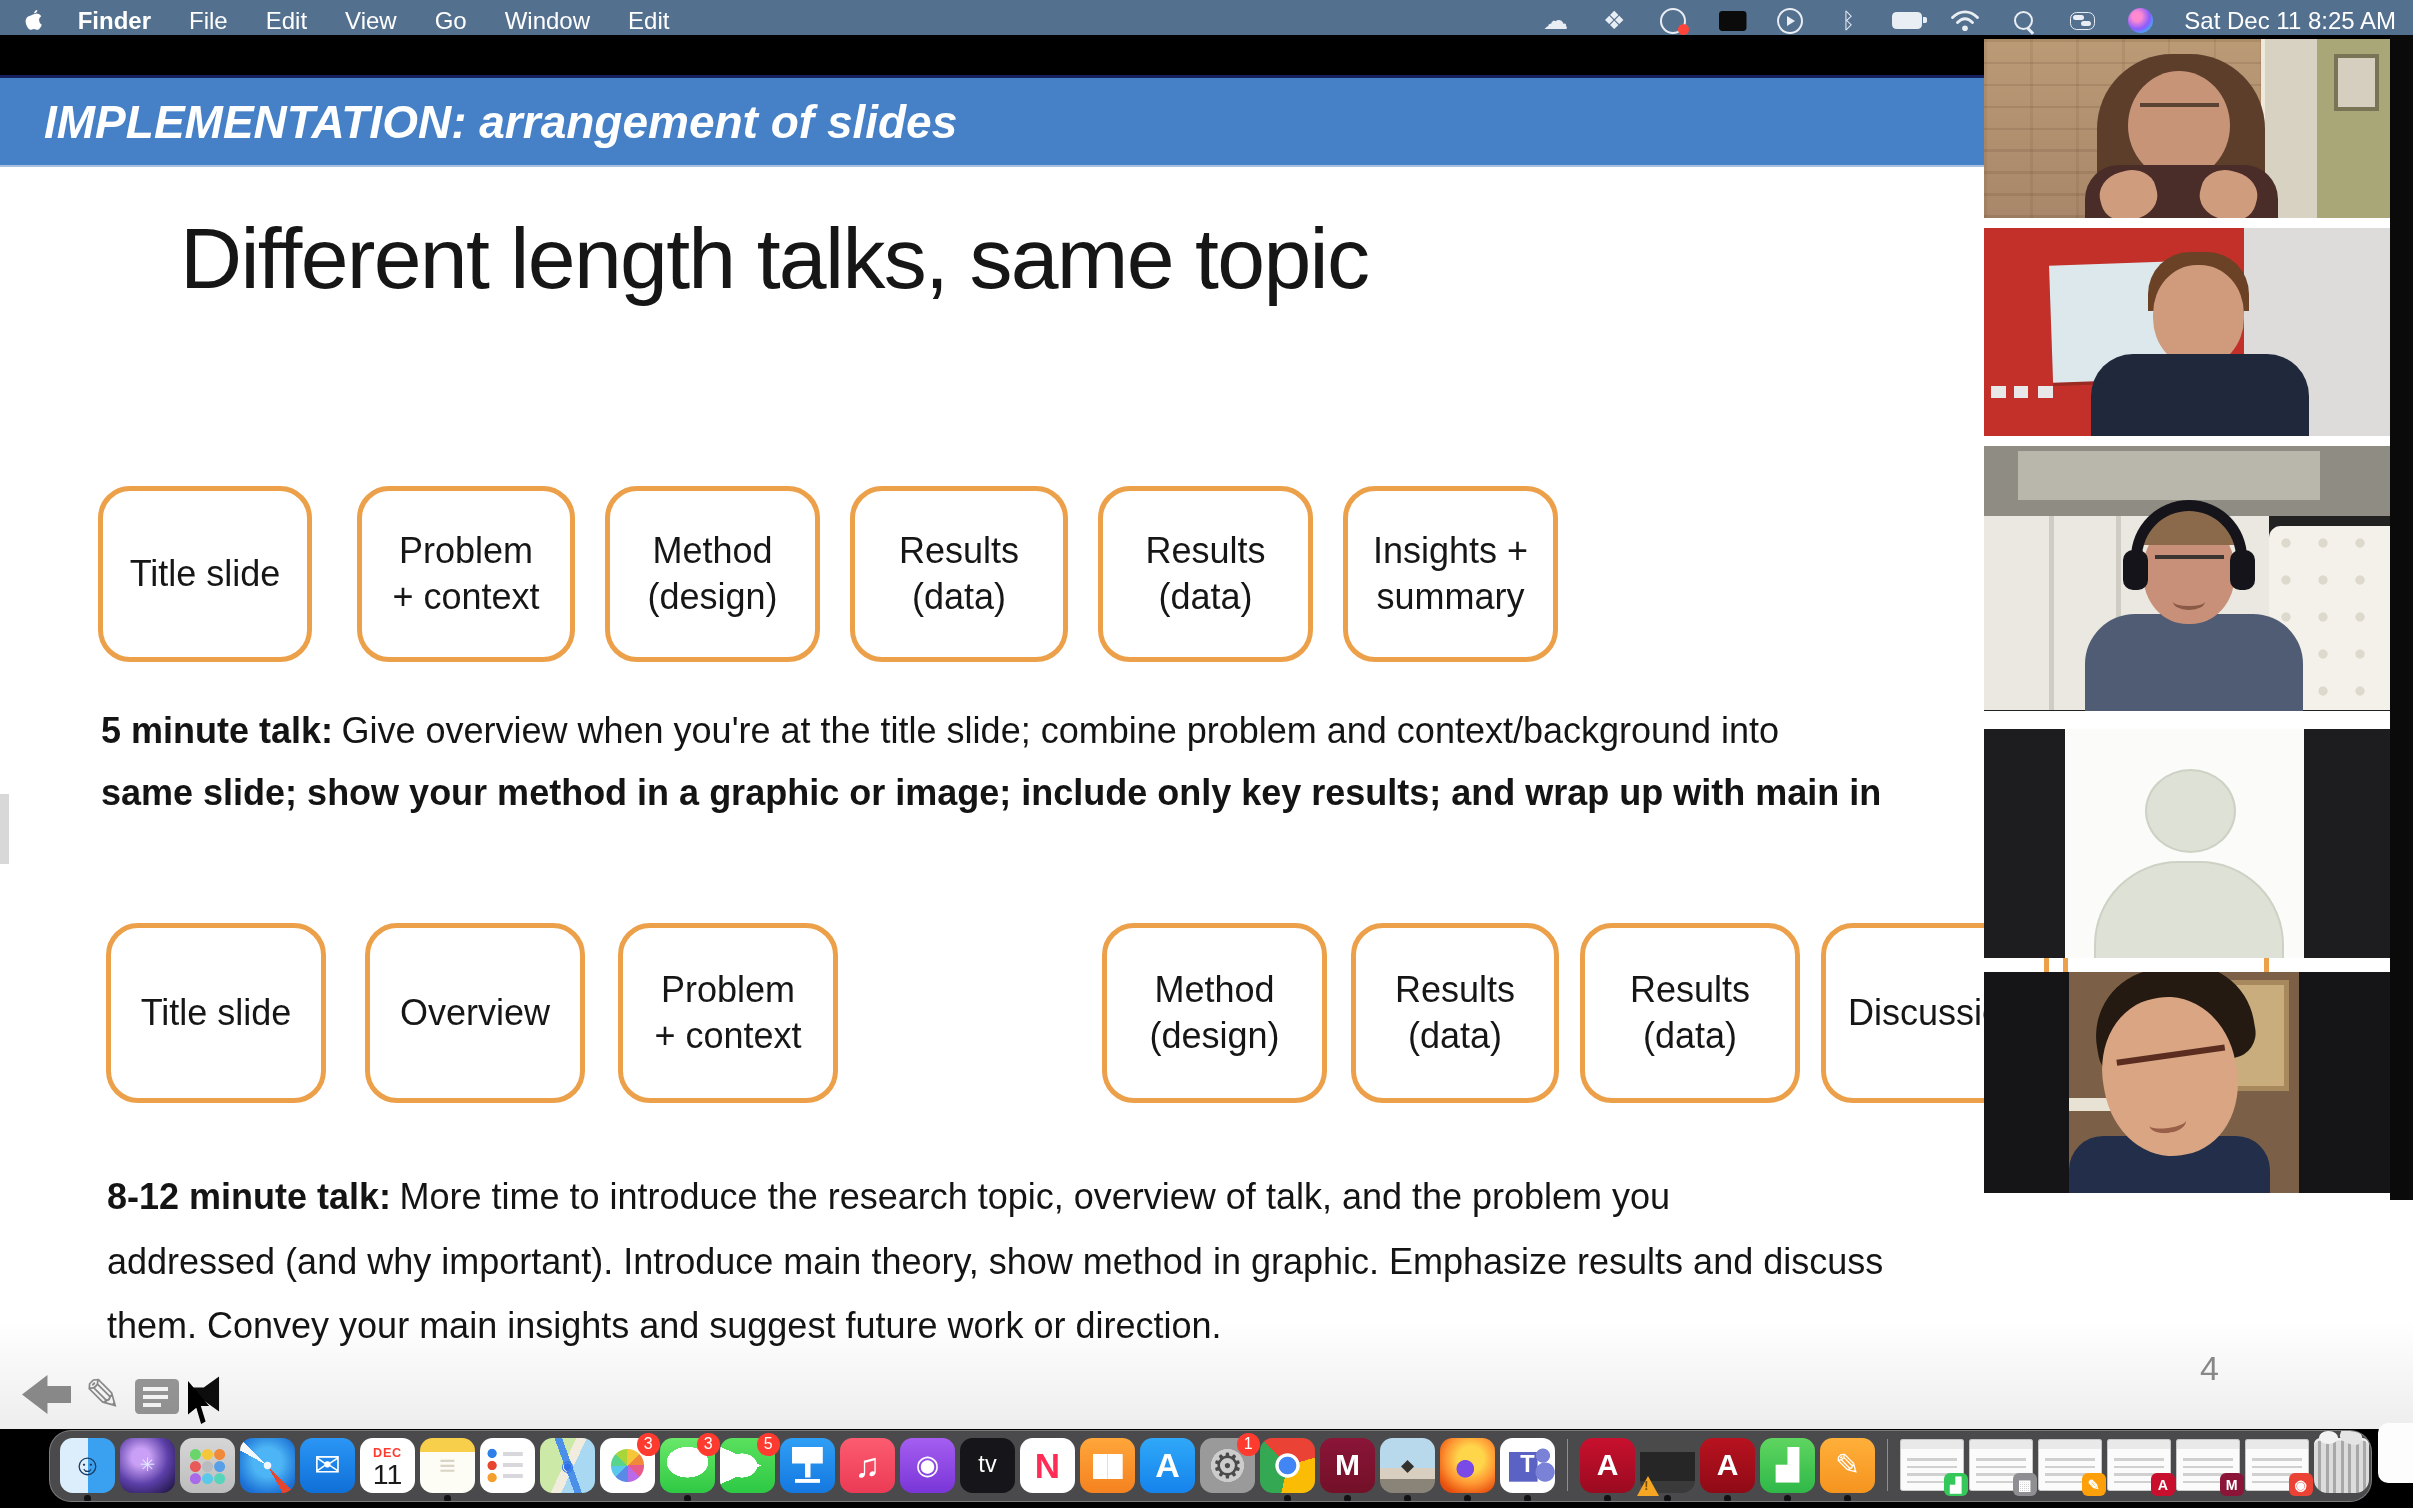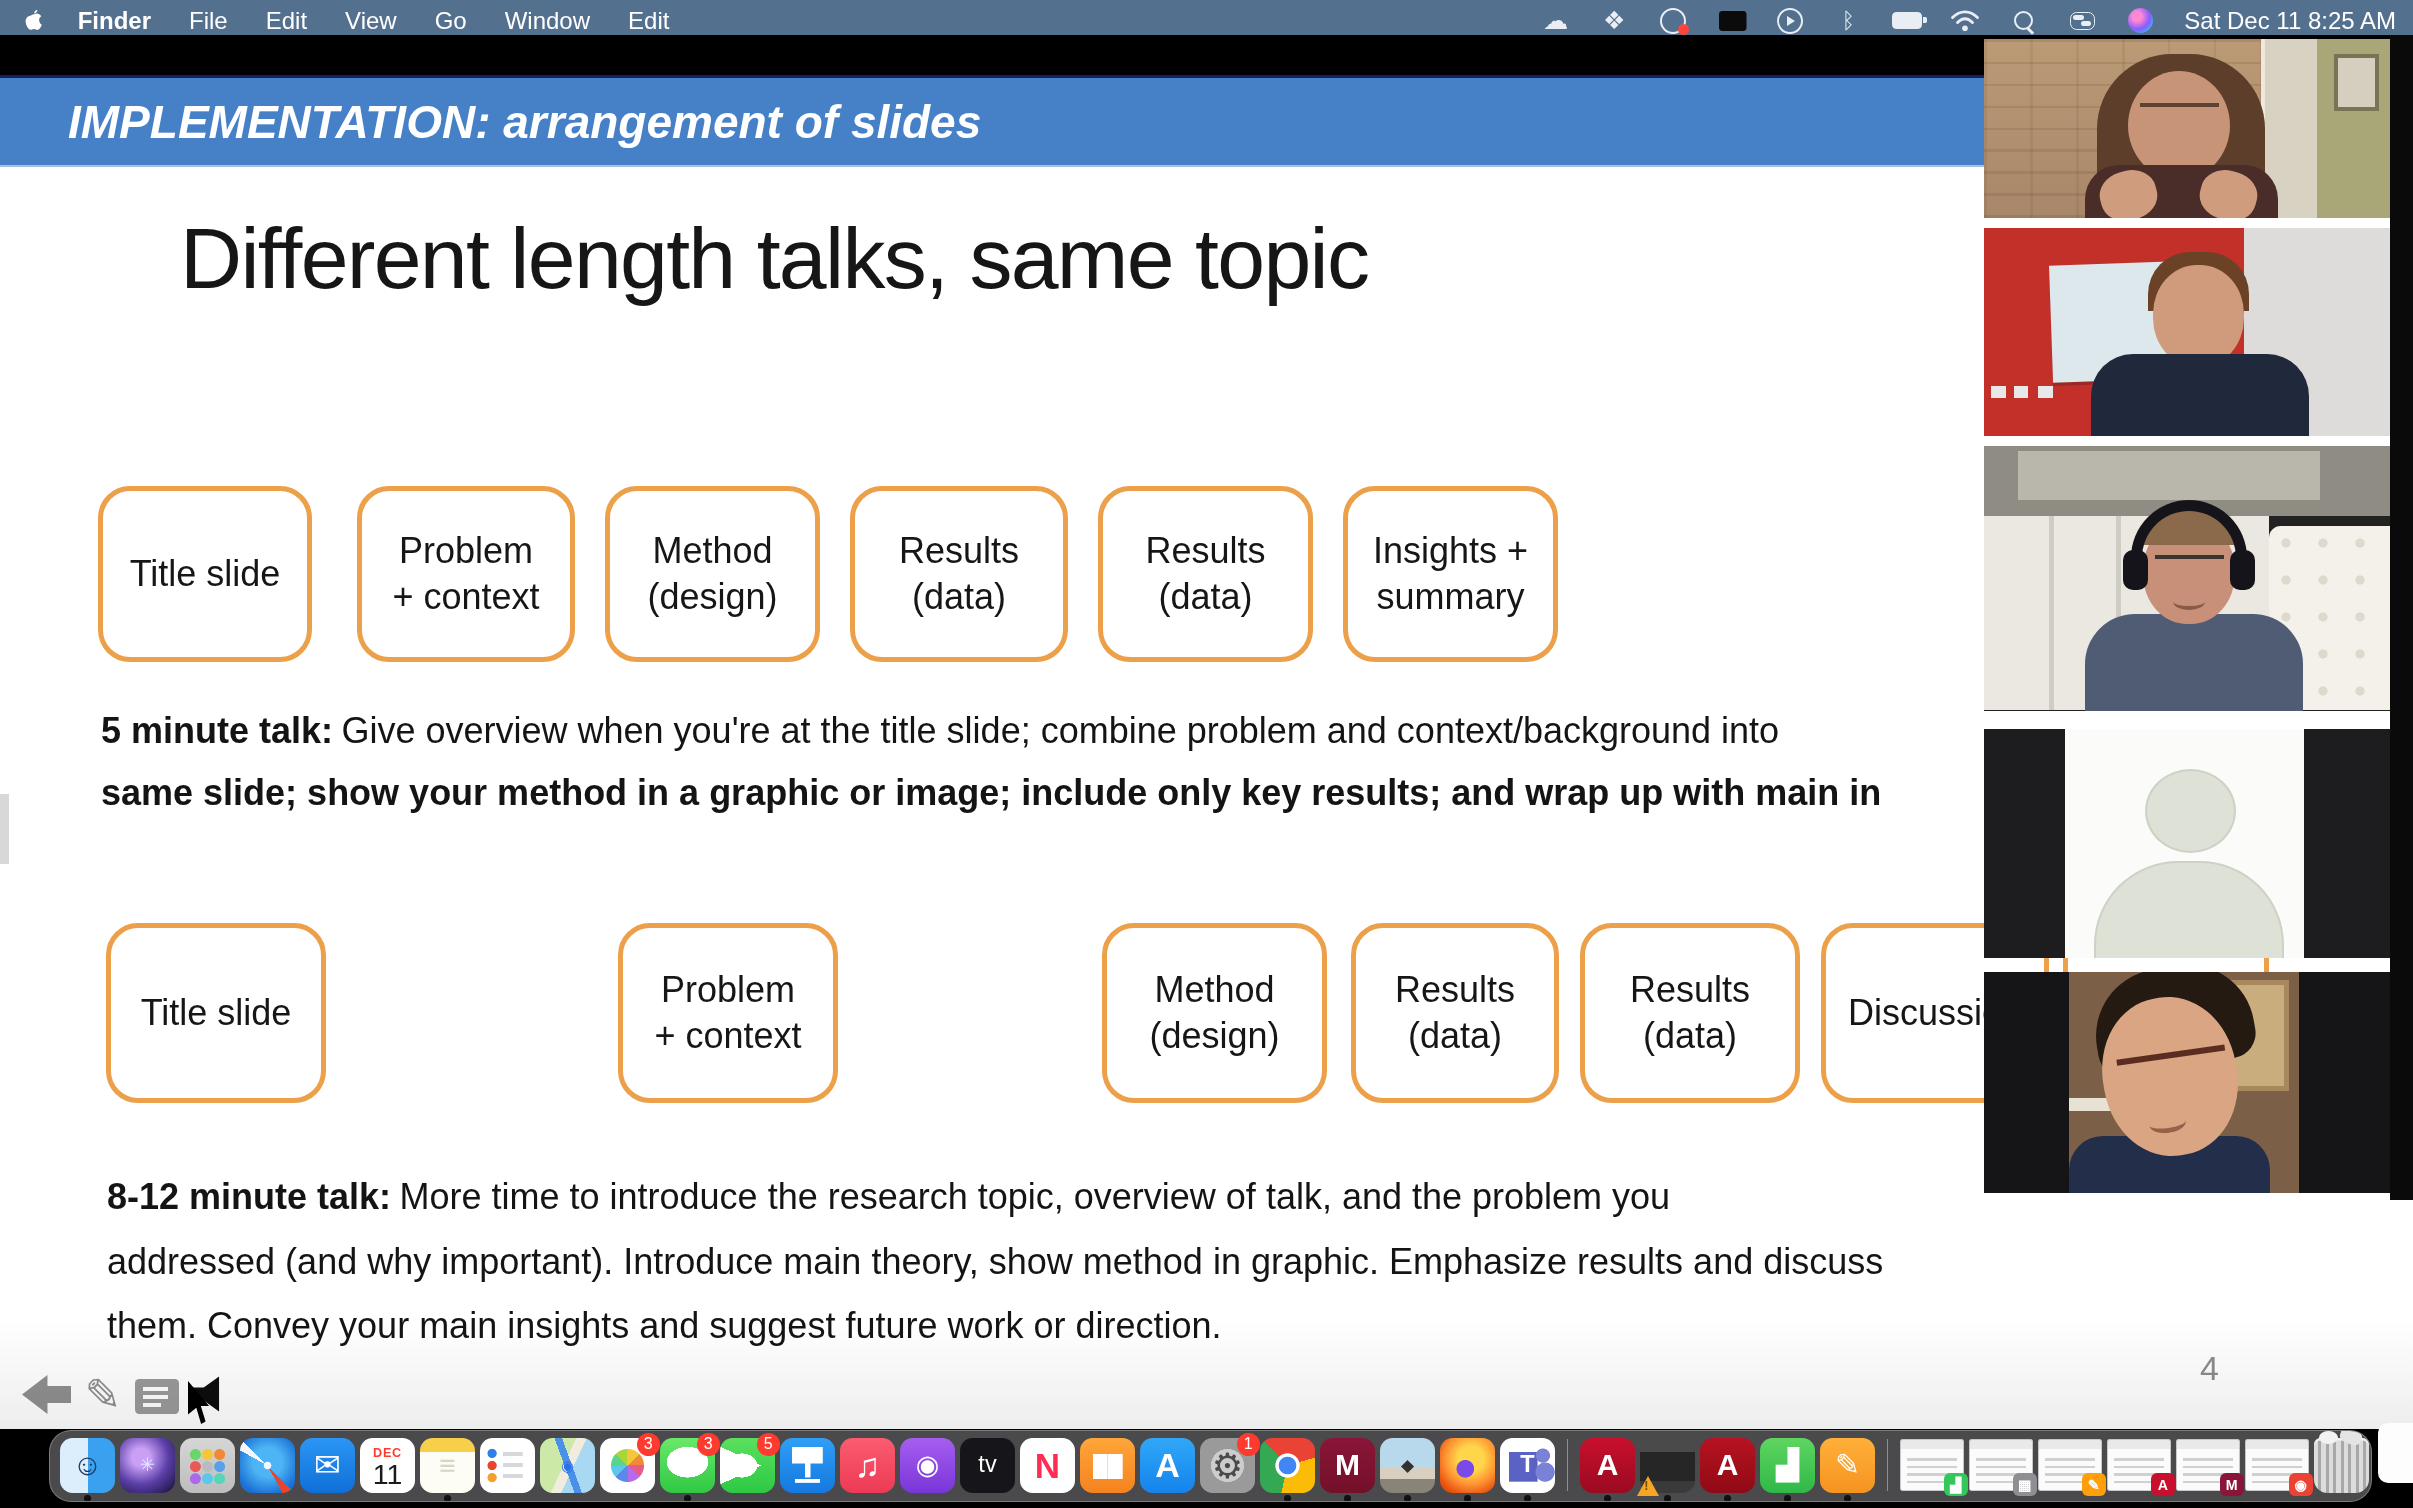--- a/index.html
+++ b/index.html
@@ -32,21 +32,21 @@
   #clock{white-space:nowrap;font-size:24px;}
 
   
   #slide{position:absolute;left:0;top:35px;width:2413px;height:1394px;background:#fff;overflow:hidden;}
   #slide::after{content:"";position:absolute;left:0;bottom:0;width:100%;height:109px;
     background:linear-gradient(180deg,rgba(0,0,0,0) 0,rgba(0,0,0,0.07) 100%);pointer-events:none;}
   #letterbox{position:absolute;left:0;top:0;width:2413px;height:40px;background:#000;}
   #banner{position:absolute;left:0;top:40px;width:2413px;height:92px;background:#4681c8;
     border-top:3.4px solid #15205c;box-sizing:border-box;display:flex;align-items:center;
     border-bottom:2.5px solid #a9c0dd;}
-  #banner .txt{color:#fff;font-size:46px;font-weight:700;font-style:italic;padding-left:44px;letter-spacing:0;margin-left:24px;}
+  #banner .txt{color:#fff;font-size:46px;font-weight:700;font-style:italic;padding-left:44px;letter-spacing:0;}
   #slide-title{position:absolute;left:180px;top:174px;font-size:86px;color:#161616;letter-spacing:-1.7px;font-weight:400;white-space:nowrap;}
 
   .obox{position:absolute;height:176px;border:5px solid #eca04a;border-radius:32px;background:#fff;
     box-sizing:border-box;display:flex;align-items:center;justify-content:center;text-align:center;
     font-size:36px;color:#161616;line-height:1.28;white-space:pre-line;}
   .obox.frag{justify-content:flex-start;text-align:left;padding-left:13.4px;white-space:nowrap;overflow:hidden;}
 
   .para{position:absolute;font-size:36px;color:#141414;white-space:nowrap;}
   .para b{font-weight:700;margin-right:8.4px;}
 
@@ -253,20 +253,21 @@
 (data)</div>
     <div class="obox" style="left:1343px;top:451px;width:215px;">Insights +
 summary</div>
 
     <div class="para" style="left:101px;top:675px;">
       <b>5 minute talk:</b><span>Give overview when you're at the title slide; combine problem and context/background into</span>
     </div>
     <div class="para" style="left:101px;top:737px;font-weight:bold;">same slide; show your method in a graphic or image; include only key results; and wrap up with main in</div>
 
     <div class="obox" style="left:106px;top:888px;width:220px;height:180px;">Title slide</div>
+    <div class="obox" style="left:365px;top:888px;width:220px;height:180px;">Overview</div>
     <div class="obox" style="left:618px;top:888px;width:220px;height:180px;">Problem
 + context</div>
     <div class="obox" style="left:1102px;top:888px;width:225px;height:180px;">Method
 (design)</div>
     <div class="obox" style="left:1351px;top:888px;width:208px;height:180px;">Results
 (data)</div>
     <div class="obox" style="left:1580px;top:888px;width:220px;height:180px;">Results
 (data)</div>
     <div class="obox" style="left:1821px;top:888px;width:228px;height:180px;">Discussion</div>
     <div class="obox frag" style="left:2063px;top:888px;width:206px;height:180px;">Insights + t</div>

